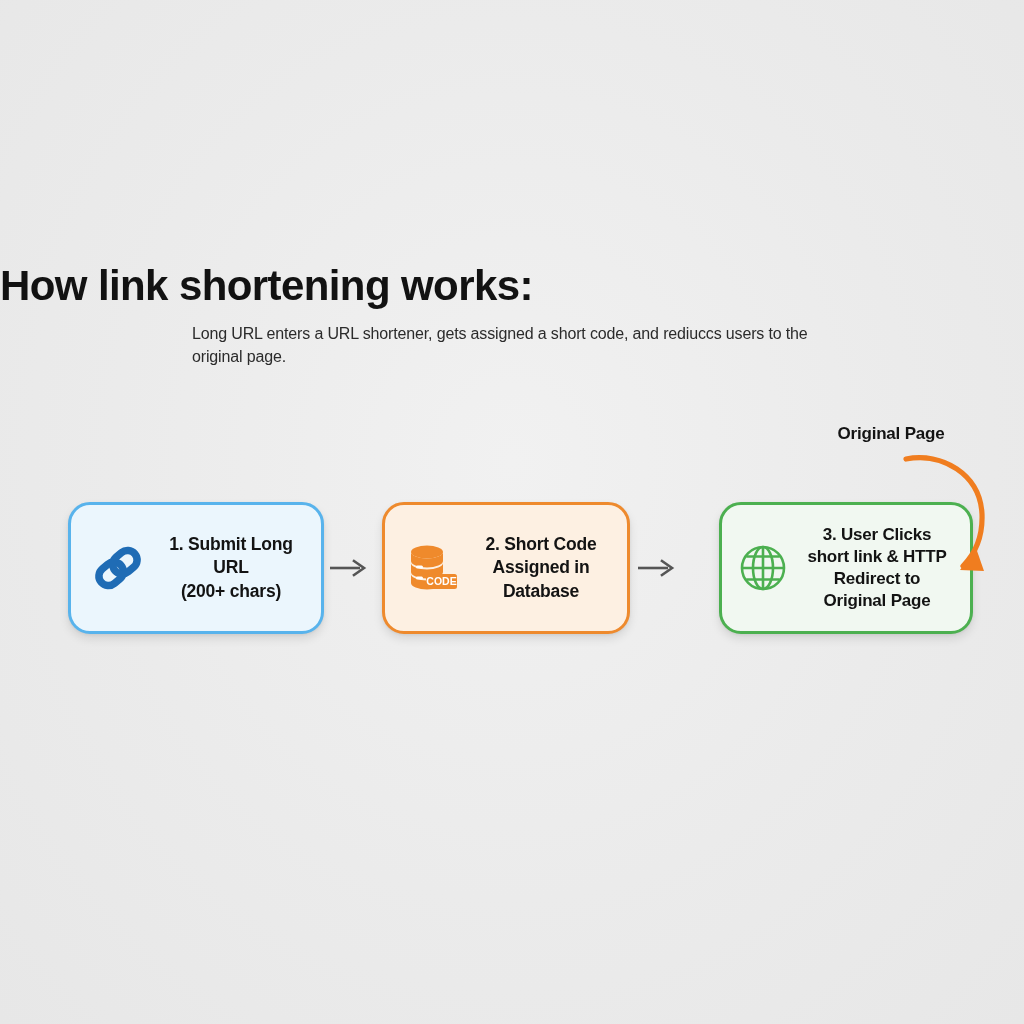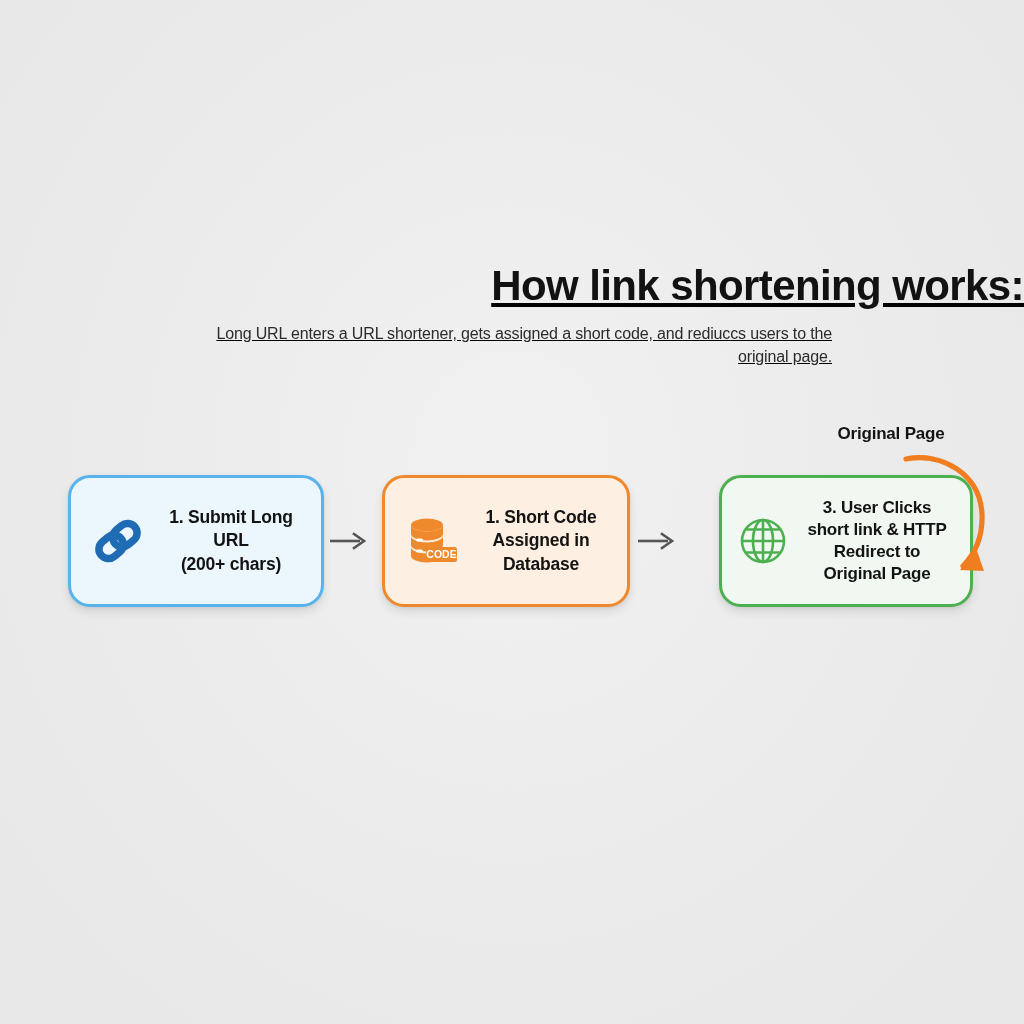--- a/index.html
+++ b/index.html
@@ -23,22 +23,21 @@
     background:
       radial-gradient(ellipse at 50% 45%, #f1f1f1 0%, #ebebeb 55%, #e7e7e7 100%);
   }
 
   
   .header {
     position: absolute;
     left: 0;
     top: 262px;
     width: 1024px;
-    text-align: right;
-    text-decoration: underline;
+    text-align: left;
   }
   .title {
     margin: 0;
     font-size: 42px;
     font-weight: bold;
     letter-spacing: -0.6px;
     color: #121212;
     line-height: 1.12;
   }
   .subtitle {
@@ -48,21 +47,21 @@
     font-weight: normal;
     color: #2b2b2b;
     line-height: 1.42;
     letter-spacing: -0.15px;
   }
 
   
   .flow {
     position: absolute;
     left: 60px;
-    top: 475px;
+    top: 502px;
     width: 900px;
     height: 136px;
   }
 
   .step {
     position: absolute;
     top: 0;
     height: 132px;
     box-sizing: border-box;
     border-radius: 22px;
@@ -190,21 +189,21 @@
             <path d="M6 32 v9 a16 6.5 0 0 0 32 0 v-9 a16 6.5 0 0 1 -32 0 z"></path>
           </g>
           <g fill="#ffffff">
             <rect x="11" y="23.5" width="7" height="3" rx="1.5"></rect>
             <rect x="11" y="34.5" width="7" height="3" rx="1.5"></rect>
           </g>
           <rect x="21" y="32" width="31" height="15" rx="2.5" fill="#ef8a2c"></rect>
           <text x="36.5" y="43.3" font-family="Liberation Sans, sans-serif" font-size="10.5" font-weight="bold" fill="#ffffff" text-anchor="middle">CODE</text>
         </svg>
       </div>
-      <div class="step-label">1. Short Code
+      <div class="step-label">2. Short Code
 Assigned in
 Database</div>
     </div>
 
     <div class="connector connector-2">
       <svg width="44" height="20" viewBox="0 0 44 20" aria-hidden="true">
         <line x1="2" y1="10" x2="32" y2="10" stroke="#555555" stroke-width="2.6"></line>
         <polyline points="26,3 36,10 26,17" fill="none" stroke="#555555" stroke-width="2.6" stroke-linecap="square" stroke-linejoin="miter"></polyline>
       </svg>
     </div>

